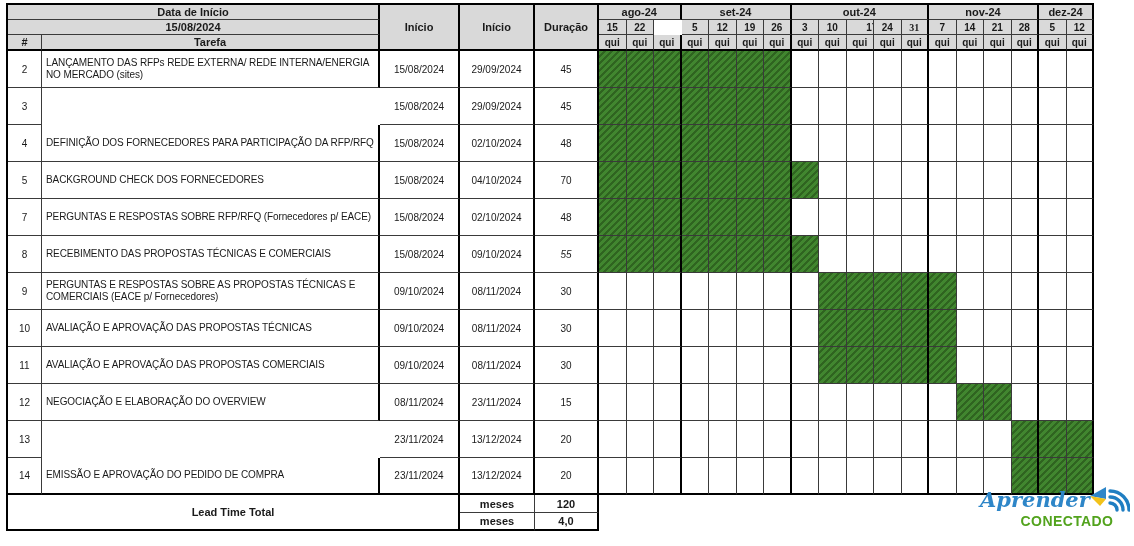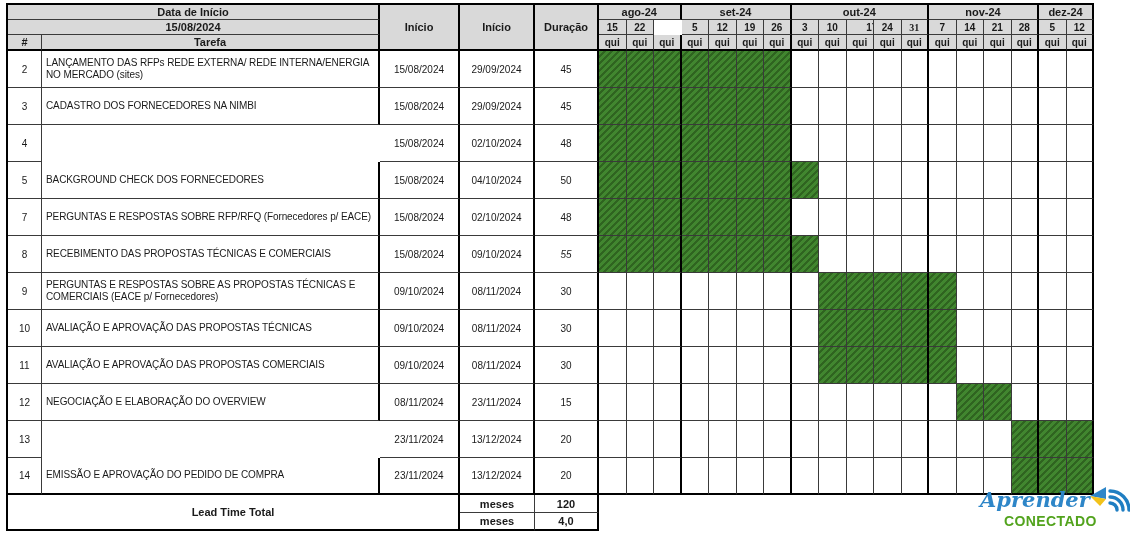--- a/index.html
+++ b/index.html
@@ -30,21 +30,21 @@
   
   .logo{position:absolute;left:980px;top:489px;width:150px;height:56px;}
   .logo-top{display:flex;align-items:flex-start;}
   .logo-script{
     font-family:"DejaVu Serif",serif;font-style:italic;font-weight:700;
     color:#2e86c8;font-size:21px;line-height:1;white-space:nowrap;
   }
   .logo-icon{margin-left:-2px;margin-top:-3px;}
   .logo-green{
     font-weight:700;color:#52a31d;font-size:14px;letter-spacing:0.4px;
-    margin-top:-5px;margin-left:24px;white-space:nowrap;
+    margin-top:-5px;margin-left:24px;white-space:nowrap;text-align:center;
   }
 </style>
 </head>
 <body>
 
 <div id="grid">
     <div class="c hdr t11 br2" style="grid-area: 1 / 1 / auto / 3;">Data de Início</div>
     <div class="c hdr t11 br2" style="grid-area: 2 / 1 / auto / 3;">15/08/2024</div>
     <div class="c hdr t11 bb2" style="grid-area: 3 / 1;">#</div>
     <div class="c hdr t11 br2 bb2" style="grid-area: 3 / 2;">Tarefa</div>
@@ -109,21 +109,20 @@
     <div class="c " style="grid-area: 4 / 15;"></div>
     <div class="c " style="grid-area: 4 / 16;"></div>
     <div class="c  br2" style="grid-area: 4 / 17;"></div>
     <div class="c " style="grid-area: 4 / 18;"></div>
     <div class="c " style="grid-area: 4 / 19;"></div>
     <div class="c " style="grid-area: 4 / 20;"></div>
     <div class="c  br2" style="grid-area: 4 / 21;"></div>
     <div class="c " style="grid-area: 4 / 22;"></div>
     <div class="c  br2" style="grid-area: 4 / 23;"></div>
     <div class="c t10" style="grid-area: 5 / 1;">3</div>
-    <div class="c t10 left task br2" style="grid-area: 5 / 2;">CADASTRO DOS FORNECEDORES NA NIMBI</div>
     <div class="c t10 br2" style="grid-area: 5 / 3;">15/08/2024</div>
     <div class="c t10 br2" style="grid-area: 5 / 4;">29/09/2024</div>
     <div class="c t10 br2" style="grid-area: 5 / 5;">45</div>
     <div class="c bar" style="grid-area: 5 / 6;"></div>
     <div class="c bar" style="grid-area: 5 / 7;"></div>
     <div class="c bar br2" style="grid-area: 5 / 8;"></div>
     <div class="c bar" style="grid-area: 5 / 9;"></div>
     <div class="c bar" style="grid-area: 5 / 10;"></div>
     <div class="c bar" style="grid-area: 5 / 11;"></div>
     <div class="c bar br2" style="grid-area: 5 / 12;"></div>
@@ -132,20 +131,21 @@
     <div class="c " style="grid-area: 5 / 15;"></div>
     <div class="c " style="grid-area: 5 / 16;"></div>
     <div class="c  br2" style="grid-area: 5 / 17;"></div>
     <div class="c " style="grid-area: 5 / 18;"></div>
     <div class="c " style="grid-area: 5 / 19;"></div>
     <div class="c " style="grid-area: 5 / 20;"></div>
     <div class="c  br2" style="grid-area: 5 / 21;"></div>
     <div class="c " style="grid-area: 5 / 22;"></div>
     <div class="c  br2" style="grid-area: 5 / 23;"></div>
     <div class="c t10" style="grid-area: 6 / 1;">4</div>
+    <div class="c t10 left task br2" style="grid-area: 6 / 2;">DEFINIÇÃO DOS FORNECEDORES PARA PARTICIPAÇÃO DA RFP/RFQ</div>
     <div class="c t10 br2" style="grid-area: 6 / 3;">15/08/2024</div>
     <div class="c t10 br2" style="grid-area: 6 / 4;">02/10/2024</div>
     <div class="c t10 br2" style="grid-area: 6 / 5;">48</div>
     <div class="c bar" style="grid-area: 6 / 6;"></div>
     <div class="c bar" style="grid-area: 6 / 7;"></div>
     <div class="c bar br2" style="grid-area: 6 / 8;"></div>
     <div class="c bar" style="grid-area: 6 / 9;"></div>
     <div class="c bar" style="grid-area: 6 / 10;"></div>
     <div class="c bar" style="grid-area: 6 / 11;"></div>
     <div class="c bar br2" style="grid-area: 6 / 12;"></div>
@@ -157,21 +157,21 @@
     <div class="c " style="grid-area: 6 / 18;"></div>
     <div class="c " style="grid-area: 6 / 19;"></div>
     <div class="c " style="grid-area: 6 / 20;"></div>
     <div class="c  br2" style="grid-area: 6 / 21;"></div>
     <div class="c " style="grid-area: 6 / 22;"></div>
     <div class="c  br2" style="grid-area: 6 / 23;"></div>
     <div class="c t10" style="grid-area: 7 / 1;">5</div>
     <div class="c t10 left task br2" style="grid-area: 7 / 2;">BACKGROUND CHECK DOS FORNECEDORES</div>
     <div class="c t10 br2" style="grid-area: 7 / 3;">15/08/2024</div>
     <div class="c t10 br2" style="grid-area: 7 / 4;">04/10/2024</div>
-    <div class="c t10 br2" style="grid-area: 7 / 5;">50</div>
+    <div class="c t10 br2" style="grid-area: 7 / 5;">70</div>
     <div class="c bar" style="grid-area: 7 / 6;"></div>
     <div class="c bar" style="grid-area: 7 / 7;"></div>
     <div class="c bar br2" style="grid-area: 7 / 8;"></div>
     <div class="c bar" style="grid-area: 7 / 9;"></div>
     <div class="c bar" style="grid-area: 7 / 10;"></div>
     <div class="c bar" style="grid-area: 7 / 11;"></div>
     <div class="c bar br2" style="grid-area: 7 / 12;"></div>
     <div class="c bar" style="grid-area: 7 / 13;"></div>
     <div class="c " style="grid-area: 7 / 14;"></div>
     <div class="c " style="grid-area: 7 / 15;"></div>

